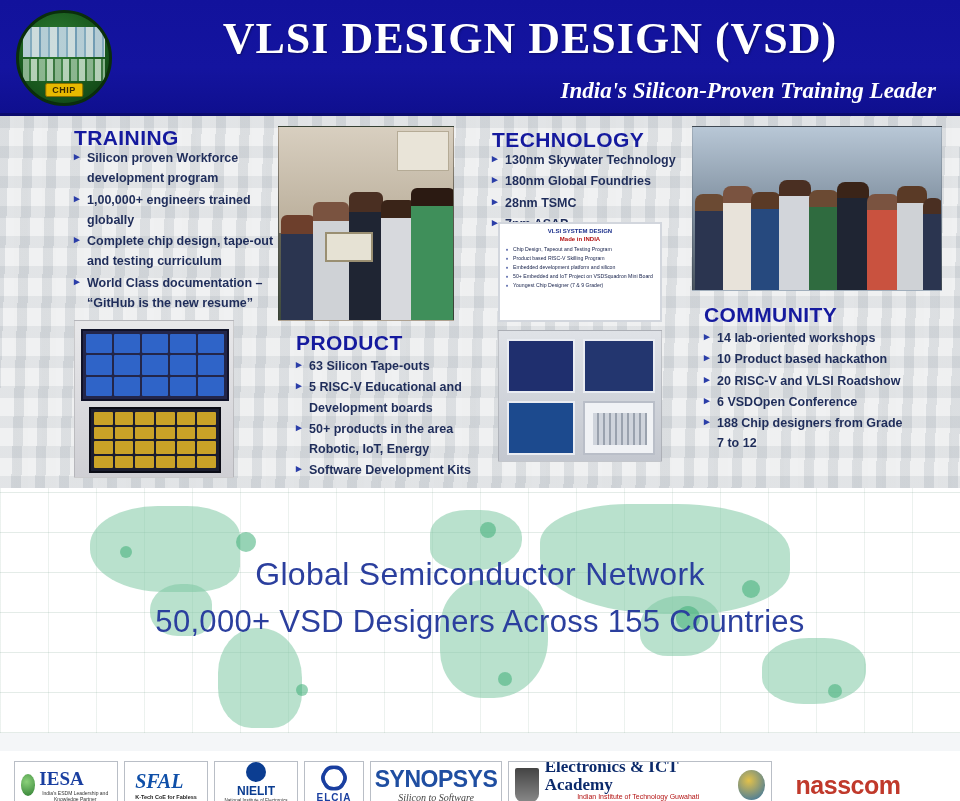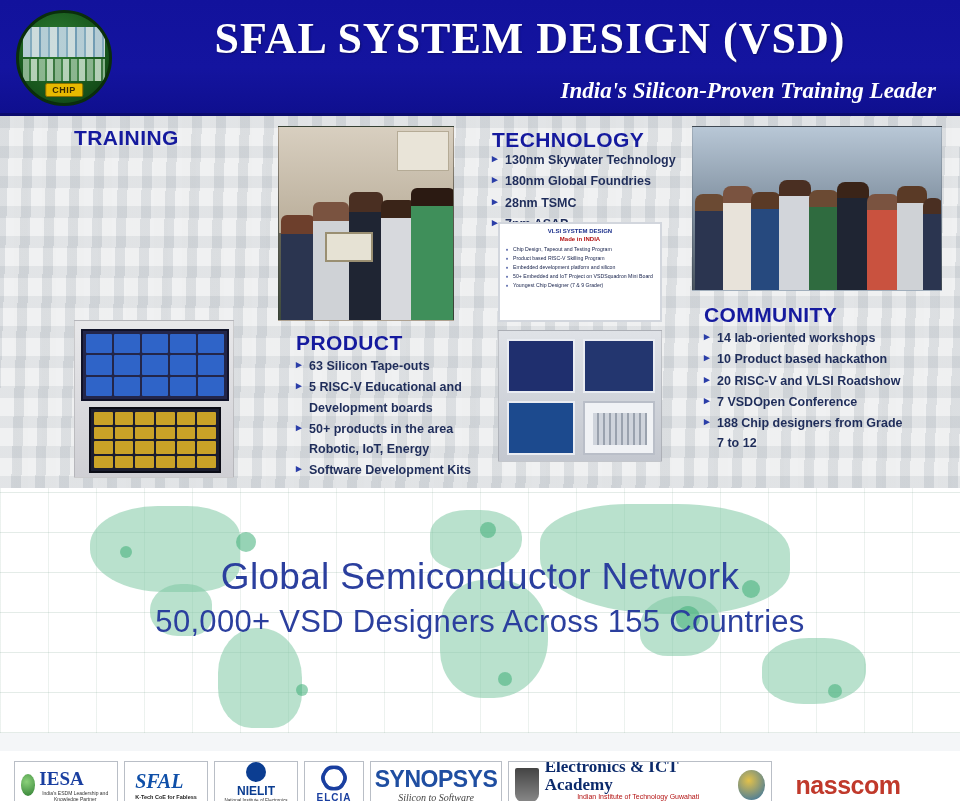--- a/index.html
+++ b/index.html
@@ -198,21 +198,21 @@
   .map .continent { position: absolute; background: #7fc9a4; opacity: .55; border-radius: 40% 30% 45% 35%; }
   .map .dot { position: absolute; border-radius: 50%; background: #3fae79; opacity: .55; }
   .map .grid {
     position:absolute; inset:0;
     background:
       repeating-linear-gradient(0deg, rgba(120,160,140,.20) 0 1px, rgba(255,255,255,0) 1px 40px),
       repeating-linear-gradient(90deg, rgba(120,160,140,.14) 0 1px, rgba(255,255,255,0) 1px 48px);
   }
   .map-line1, .map-line2 {
     position: absolute; width: 100%; text-align: center;
-    color: #2b3f9e; font-size: 37px; letter-spacing: .3px;
+    color: #2b3f9e; font-size: 32px; letter-spacing: .3px;
   }
   .map-line1 { top: 68px; }
   .map-line2 { top: 116px; font-size: 31px; }
 
   
   .footer {
     position: absolute; left: 0; top: 751px;
     width: 960px; height: 68px;
     background: #ffffff;
     display: flex; align-items: center; gap: 6px;
@@ -265,27 +265,33 @@
 <body>
 
 <div class="poster">
 
   <div class="header">
     <div class="logo">
       <div class="strip"></div>
       <div class="strip2"></div>
       <div class="chip">CHIP</div>
     </div>
-    <div class="title-main">SFAL SYSTEM DESIGN (VSD)</div>
+    <div class="title-main">VLSI DESIGN DESIGN (VSD)</div>
     <div class="title-sub">India's Silicon-Proven Training Leader</div>
   </div>
 
   <div class="body-bg"></div>
 
   <div class="sec-title t-training">TRAINING</div>
+  <ul class="bullets b-training">
+    <li>Silicon proven Workforce development program</li>
+    <li>1,00,000+ engineers trained globally</li>
+    <li>Complete chip design, tape-out and testing curriculum</li>
+    <li>World Class documentation – “GitHub is the new resume”</li>
+  </ul>
 
   <div class="sec-title t-product">PRODUCT</div>
   <ul class="bullets b-product">
     <li>63 Silicon Tape-outs</li>
     <li>5 RISC-V Educational and Development boards</li>
     <li>50+ products in the area Robotic, IoT, Energy</li>
     <li>Software Development Kits</li>
   </ul>
 
   <div class="sec-title t-tech">TECHNOLOGY</div>
@@ -294,21 +300,21 @@
     <li>180nm Global Foundries</li>
     <li>28nm TSMC</li>
     <li>7nm ASAP</li>
   </ul>
 
   <div class="sec-title t-comm">COMMUNITY</div>
   <ul class="bullets b-comm">
     <li>14 lab-oriented workshops</li>
     <li>10 Product based hackathon</li>
     <li>20 RISC-V and VLSI Roadshow</li>
-    <li>7 VSDOpen Conference</li>
+    <li>6 VSDOpen Conference</li>
     <li>188 Chip designers from Grade 7 to 12</li>
   </ul>
 
   <div class="photo photo-group">
     <div class="wall"></div>
     <div class="banner"></div>
     <div class="p p1"></div>
     <div class="p p2"></div>
     <div class="p p3"></div>
     <div class="p p4"></div>

